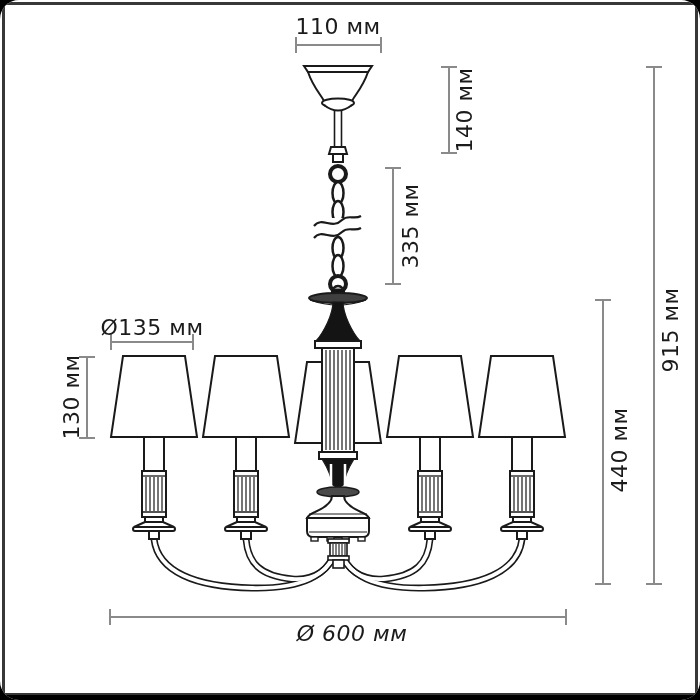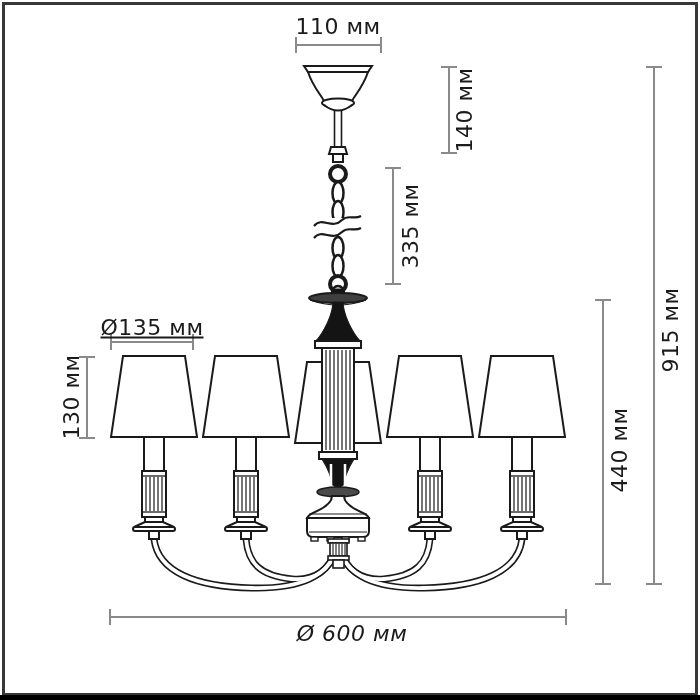--- a/index.html
+++ b/index.html
@@ -1,18 +1,18 @@
 <!DOCTYPE html>
 <html><head>
 <meta charset="utf-8">
 <style>
   html,body{margin:0;padding:0;background:#000;}
   .page{
     position:relative;width:700px;height:700px;background:#fff;
-    overflow:hidden;font-family:"DejaVu Sans","Liberation Sans",sans-serif;
+    overflow:hidden;font-family:"DejaVu Sans","Liberation Sans",sans-serif;border-radius:19px;
   }
   .frame{
     position:absolute;left:2px;top:2px;right:2px;bottom:4px;
     border:3px solid #383838;pointer-events:none;z-index:5;
   }
   .bottom-band{
     position:absolute;left:0;right:0;bottom:0;height:5px;background:#000;z-index:6;
   }
   svg{position:absolute;left:0;top:0;}
   .dim-label{
@@ -167,21 +167,21 @@
       <use href="#shade" x="154"></use>
       <use href="#shade" x="246"></use>
       <use href="#shade" x="430"></use>
       <use href="#shade" x="522"></use>
     </g>
   </svg>
 
   <div class="dim-label" style="left:338px;top:26px;">110 мм</div>
   <div class="dim-label v" style="left:464px;top:110px;">140 мм</div>
   <div class="dim-label v" style="left:410px;top:226px;">335 мм</div>
-  <div class="dim-label" style="left:152px;top:327px;text-decoration:underline;">Ø135 мм</div>
+  <div class="dim-label" style="left:152px;top:327px;">Ø135 мм</div>
   <div class="dim-label v" style="left:71px;top:397px;">130 мм</div>
   <div class="dim-label v" style="left:619px;top:450px;">440 мм</div>
   <div class="dim-label v" style="left:670px;top:330px;">915 мм</div>
   <div class="dim-label" style="left:352px;top:633px;font-style:italic;">Ø 600 мм</div>
 
   <div class="frame"></div>
   <div class="bottom-band"></div>
 </div>
 
 </body></html>

